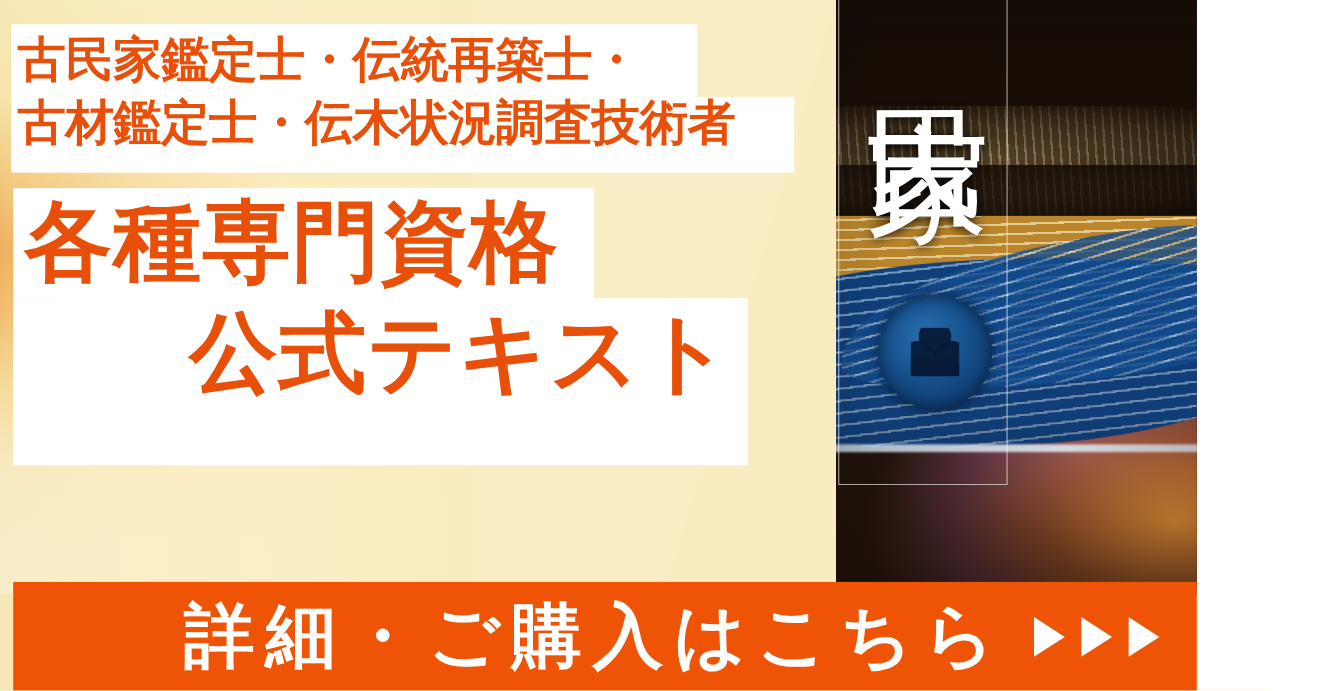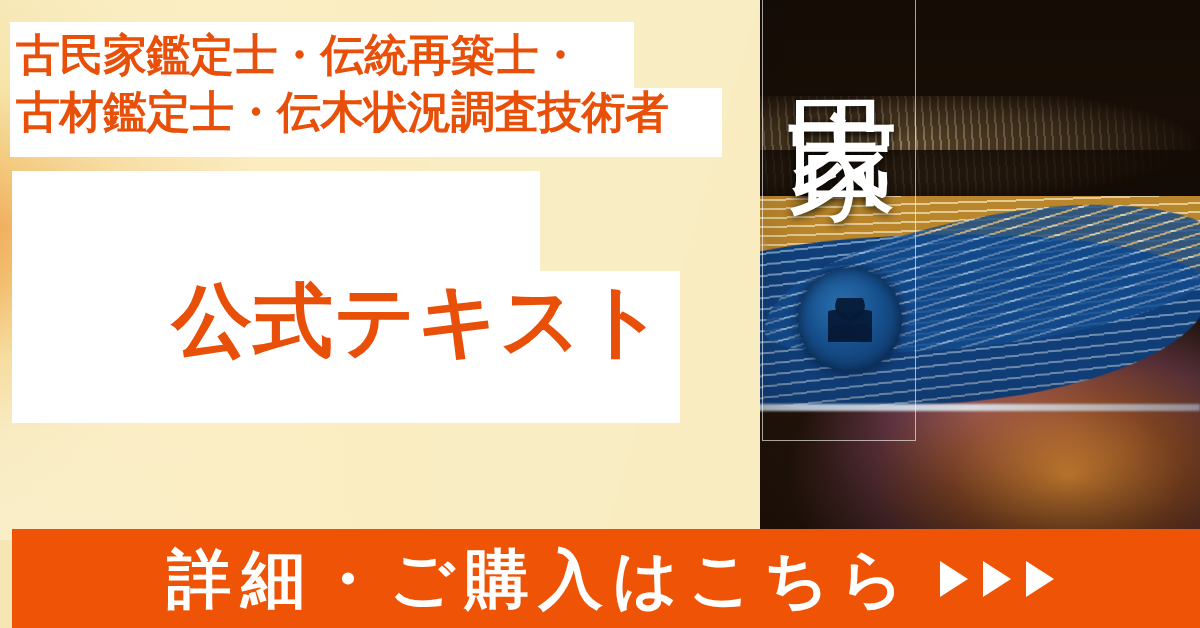--- a/index.html
+++ b/index.html
@@ -2,21 +2,21 @@
 <html><head>
 <meta charset="utf-8">
 <style>
   html,body{margin:0;padding:0;}
   body{
     width:1200px;height:628px;overflow:hidden;
     font-family:"DejaVu Sans","Liberation Sans",sans-serif;
     background:#ffffff;
   }
   #banner{
-    position:relative;width:1200px;height:628px;overflow:hidden;
+    position:relative;width:1088px;height:628px;overflow:hidden;
     background:#f6e6b6;
   }
 
   
   .cover{
     position:absolute;left:600px;top:0;width:600px;height:540px;
     overflow:hidden;background:#140b06;
   }
   .cover-dark{
     position:absolute;inset:0;
@@ -242,20 +242,21 @@
   <div class="wedge"></div>
   <div class="wedge-low"></div>
 
   <div class="panel-top"></div>
   <div class="panel-top2"></div>
   <div class="panel-mid"></div>
   <div class="panel-mid2"></div>
 
   <div class="headline">古民家鑑定士・伝統再築士・
 古材鑑定士・伝木状況調査技術者</div>
+  <div class="bigline1">各種専門資格</div>
   <div class="bigline2">公式テキスト</div>
 
 
   <div class="cta">
     <div class="cta-text">詳細・ご購入はこちら</div>
     <div class="cta-arrows">
       <svg width="34" height="40" viewBox="0 0 34 40">
           <polygon points="3,2 31,20 3,38" fill="#ffffff"></polygon>
         </svg>
       <svg width="34" height="40" viewBox="0 0 34 40">

